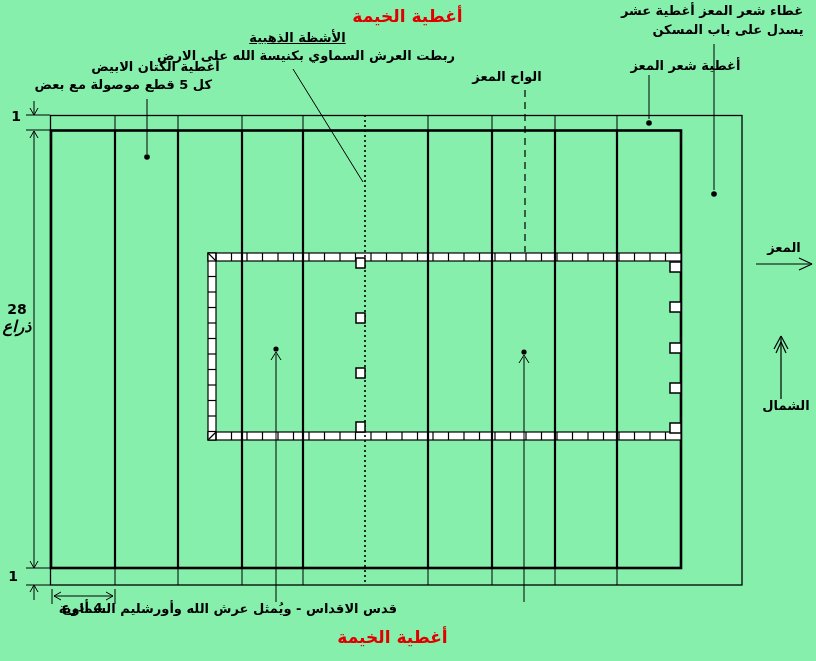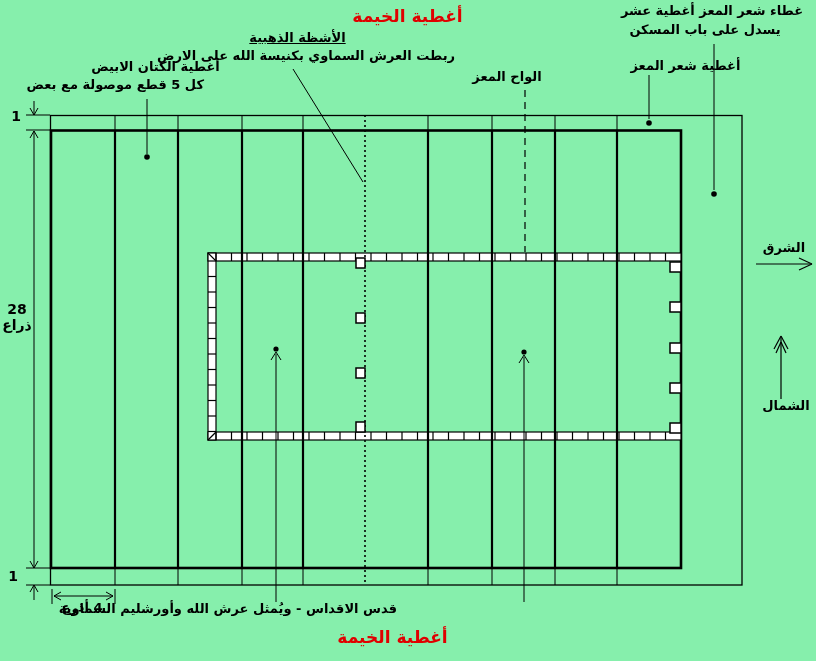--- a/index.html
+++ b/index.html
@@ -3,21 +3,21 @@
 <meta charset="utf-8">
 <style>
   html,body{margin:0;padding:0;background:#fff;}
   .stage{position:relative;width:816px;height:661px;background:#86efac;overflow:hidden;
          font-family:"DejaVu Sans",sans-serif;padding-left:12px;}
   svg{position:absolute;left:0;top:0;}
   .lbl{position:absolute;direction:rtl;text-align:center;color:#000;
        font:bold 13px "DejaVu Sans",sans-serif;line-height:1.25;white-space:nowrap;}
   .title{font-size:17px;color:#e00000;}
   .dimnum{font-size:14px;}
-  .dimunit{font-size:14px;display:block;margin-top:-2px;}
+  .dimunit{font-size:16px;display:block;margin-top:-2px;font-style:italic;}
 </style>
 </head>
 <body>
 
 <div class="stage">
 
   <svg width="816" height="661" viewBox="0 0 816 661">
 
     <g stroke="#000" fill="none">
       <rect x="50.5" y="115.5" width="691.5" height="469.5" stroke-width="1.3"></rect>
@@ -228,30 +228,30 @@
       <line x1="786" y1="353" x2="781" y2="342"></line>
     </g>
   </svg>
 
   <div class="lbl title" style="left:340px;top:6px;width:135px;">أغطية الخيمة</div>
 
   <div class="lbl" style="left:235px;top:30px;width:125px;text-decoration:underline;">الأشظة الذهبية</div>
   <div class="lbl" style="left:200px;top:48px;width:255px;text-align:center;">ربطت العرش السماوي بكنيسة الله على الارض</div>
 
   <div class="lbl" style="left:88px;top:59px;width:135px;">أغطية الكتان الابيض</div>
-  <div class="lbl" style="left:54px;top:77px;width:150px;text-align:right;">كل 5 قطع موصولة مع بعض</div>
+  <div class="lbl" style="left:62px;top:77px;width:150px;text-align:right;">كل 5 قطع موصولة مع بعض</div>
 
   <div class="lbl" style="left:452px;top:69px;width:110px;">الواح المعز</div>
 
   <div class="lbl" style="left:612px;top:3px;width:200px;">غطاء شعر المعز أغطية عشر</div>
-  <div class="lbl" style="left:625px;top:22px;width:160px;">يسدل على باب المسكن</div>
+  <div class="lbl" style="left:648px;top:22px;width:160px;">يسدل على باب المسكن</div>
 
   <div class="lbl" style="left:628px;top:58px;width:115px;">أغطية شعر المعز</div>
 
-  <div class="lbl" style="left:756px;top:240px;width:56px;">الشرق</div>
+  <div class="lbl" style="left:756px;top:240px;width:56px;">المعز</div>
   <div class="lbl" style="left:758px;top:398px;width:56px;">الشمال</div>
 
   <div class="lbl" style="left:0px;top:301px;width:34px;"><span class="dimnum">28</span><span class="dimunit">ذراع</span></div>
 
   <div class="lbl dimnum" style="left:8px;top:108px;width:16px;">1</div>
   <div class="lbl dimnum" style="left:5px;top:568px;width:16px;">1</div>
 
   <div class="lbl" style="left:46px;top:600px;width:72px;">4 أذرع</div>
 
   <div class="lbl" style="left:112px;top:601px;width:285px;">قدس الاقداس - ويُمثل عرش الله وأورشليم السماوية</div>

